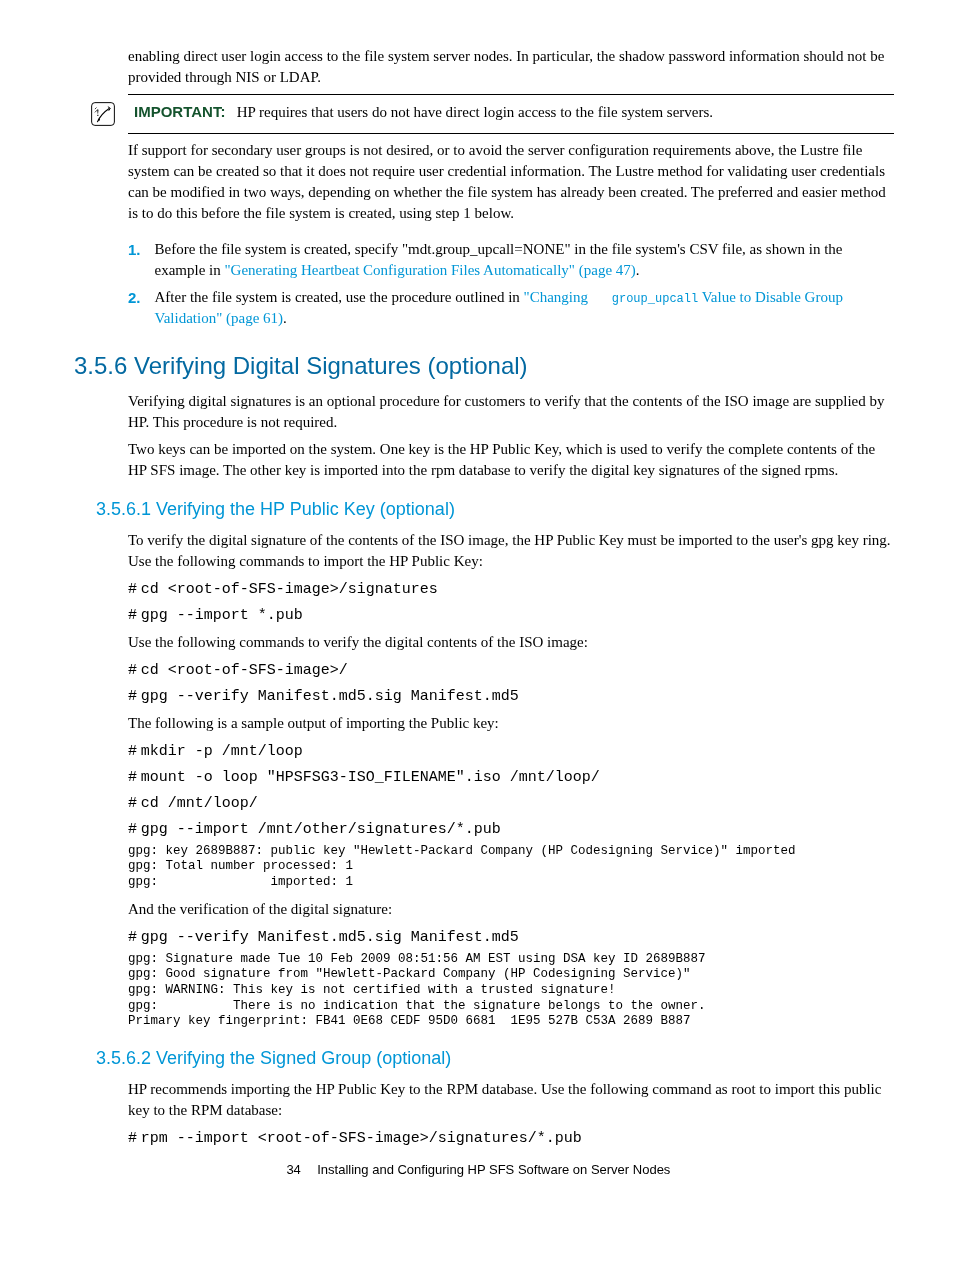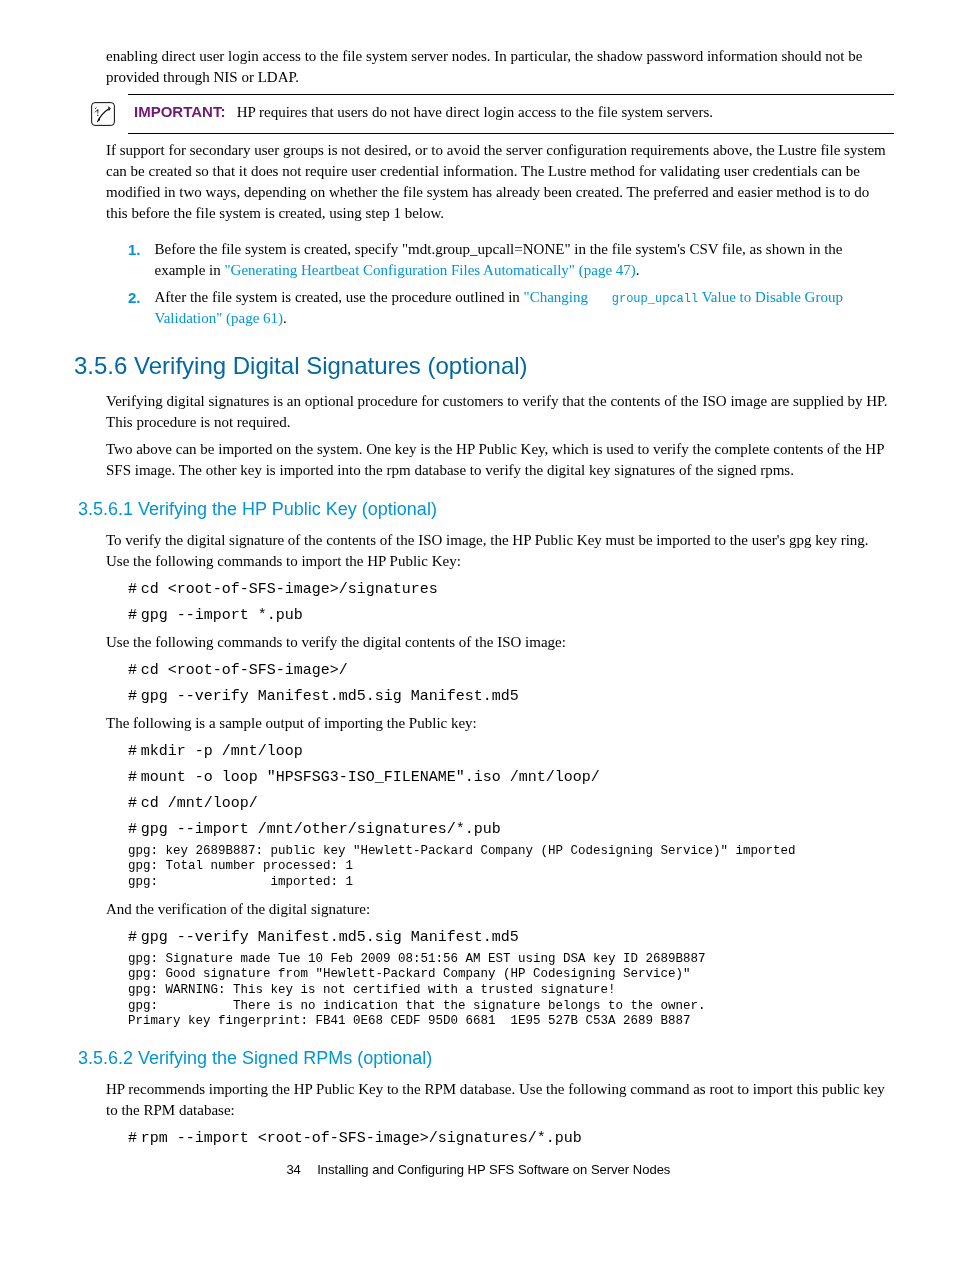--- a/index.html
+++ b/index.html
@@ -5,32 +5,32 @@
   body {
     font-family: "Palatino Linotype", "Book Antiqua", Palatino, serif;
     margin: 0;
     padding: 40px 60px 40px 50px;
     font-size: 15px;
     line-height: 1.4;
     color: #000;
     width: 954px;
     box-sizing: border-box;
   }
-  .indent-block { margin-left: 56px; }
+  .indent-block { margin-left: 78px; }
   hr.sep { border: none; border-top: 1px solid #000; margin: 6px 0 6px 78px; }
   .important-row {
     display: flex;
     align-items: flex-start;
     gap: 18px;
   }
   .important-icon {
     width: 26px; height: 26px; flex: 0 0 26px;
   }
   .important-label {
-    color: #701a75;
+    color: #14532d;
     font-family: Arial, Helvetica, sans-serif;
     font-weight: bold;
     font-size: 15px;
   }
   ol.custom { list-style: none; padding-left: 0; margin-left: 78px; }
   ol.custom > li { display: flex; gap: 14px; margin-bottom: 6px; }
   ol.custom .num {
     color: #0096d6;
     font-family: Arial, Helvetica, sans-serif;
     font-weight: bold;
@@ -42,21 +42,21 @@
     font-family: Arial, Helvetica, sans-serif;
     font-weight: normal;
     font-size: 24px;
     margin: 20px 0 8px 24px;
   }
   h3.sub {
     color: #0096d6;
     font-family: Arial, Helvetica, sans-serif;
     font-weight: normal;
     font-size: 18px;
-    margin: 16px 0 8px 28px;
+    margin: 16px 0 8px 46px;
   }
   .mono, code, pre {
     font-family: "Courier New", Courier, monospace;
     font-size: 12px;
     margin-left: 20px;
   }
   .cmd-line { margin: 4px 0 4px 78px; font-family: "Palatino Linotype", Palatino, serif; }
   .cmd-line .hash { font-family: "Courier New", Courier, monospace; }
   .cmd-line .bold { font-weight: normal; font-family: "Courier New", Courier, monospace; }
   pre.output {
@@ -113,21 +113,21 @@
   <li>
     <span class="num">2.</span>
     <span>
       <span>After the file system is created, use the procedure outlined in </span><span class="link"><span>"Changing </span><span class="mono">group_upcall</span><span> Value to Disable Group Validation" (page 61)</span></span><span>.</span>
     </span>
   </li>
 </ol>
 
 <h2 class="sec">3.5.6 Verifying Digital Signatures (optional)</h2>
 <p class="indent-block">Verifying digital signatures is an optional procedure for customers to verify that the contents of the ISO image are supplied by HP. This procedure is not required.</p>
-<p class="indent-block">Two above can be imported on the system. One key is the HP Public Key, which is used to verify the complete contents of the HP SFS image. The other key is imported into the rpm database to verify the digital key signatures of the signed rpms.</p>
+<p class="indent-block">Two keys can be imported on the system. One key is the HP Public Key, which is used to verify the complete contents of the HP SFS image. The other key is imported into the rpm database to verify the digital key signatures of the signed rpms.</p>
 
 <h3 class="sub">3.5.6.1 Verifying the HP Public Key (optional)</h3>
 <p class="indent-block">To verify the digital signature of the contents of the ISO image, the HP Public Key must be imported to the user's gpg key ring. Use the following commands to import the HP Public Key:</p>
 
 <div class="cmd-line"><span class="hash">#</span> <span class="bold">cd &lt;root-of-SFS-image&gt;/signatures</span></div>
 <div class="cmd-line"><span class="hash">#</span> <span class="bold">gpg --import *.pub</span></div>
 
 <p class="indent-block">Use the following commands to verify the digital contents of the ISO image:</p>
 
 <div class="cmd-line"><span class="hash">#</span> <span class="bold">cd &lt;root-of-SFS-image&gt;/</span></div>
@@ -147,20 +147,20 @@
 <p class="indent-block">And the verification of the digital signature:</p>
 
 <div class="cmd-line"><span class="hash">#</span> <span class="bold">gpg --verify Manifest.md5.sig Manifest.md5</span></div>
 
 <pre class="output">gpg: Signature made Tue 10 Feb 2009 08:51:56 AM EST using DSA key ID 2689B887
 gpg: Good signature from "Hewlett-Packard Company (HP Codesigning Service)"
 gpg: WARNING: This key is not certified with a trusted signature!
 gpg:          There is no indication that the signature belongs to the owner.
 Primary key fingerprint: FB41 0E68 CEDF 95D0 6681  1E95 527B C53A 2689 B887</pre>
 
-<h3 class="sub">3.5.6.2 Verifying the Signed RPMs (optional)</h3>
+<h3 class="sub">3.5.6.2 Verifying the Signed Group (optional)</h3>
 <p class="indent-block">HP recommends importing the HP Public Key to the RPM database. Use the following command as root to import this public key to the RPM database:</p>
 <div class="cmd-line"><span class="hash">#</span> <span class="bold">rpm --import &lt;root-of-SFS-image&gt;/signatures/*.pub</span></div>
 
 <div class="footer">
   <span class="pg">34</span>
   <span>Installing and Configuring HP SFS Software on Server Nodes</span>
 </div>
 
 </body></html>

